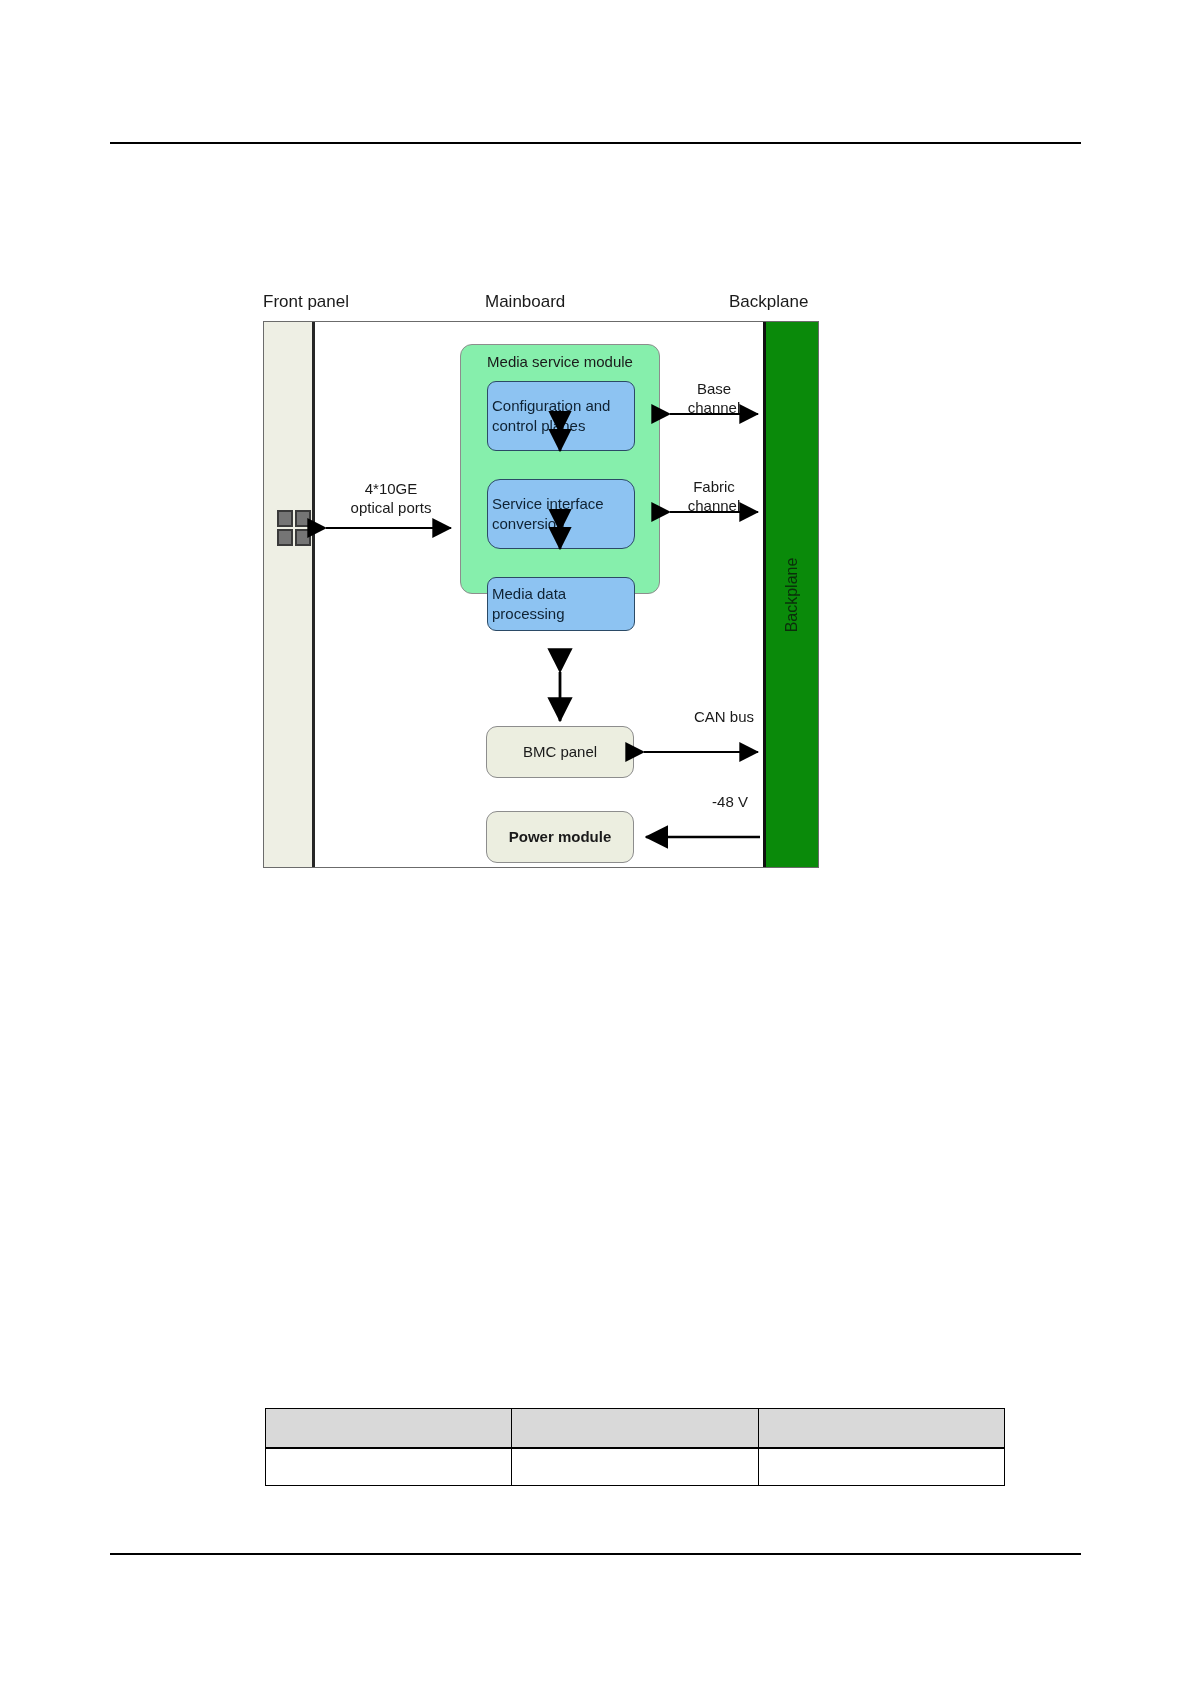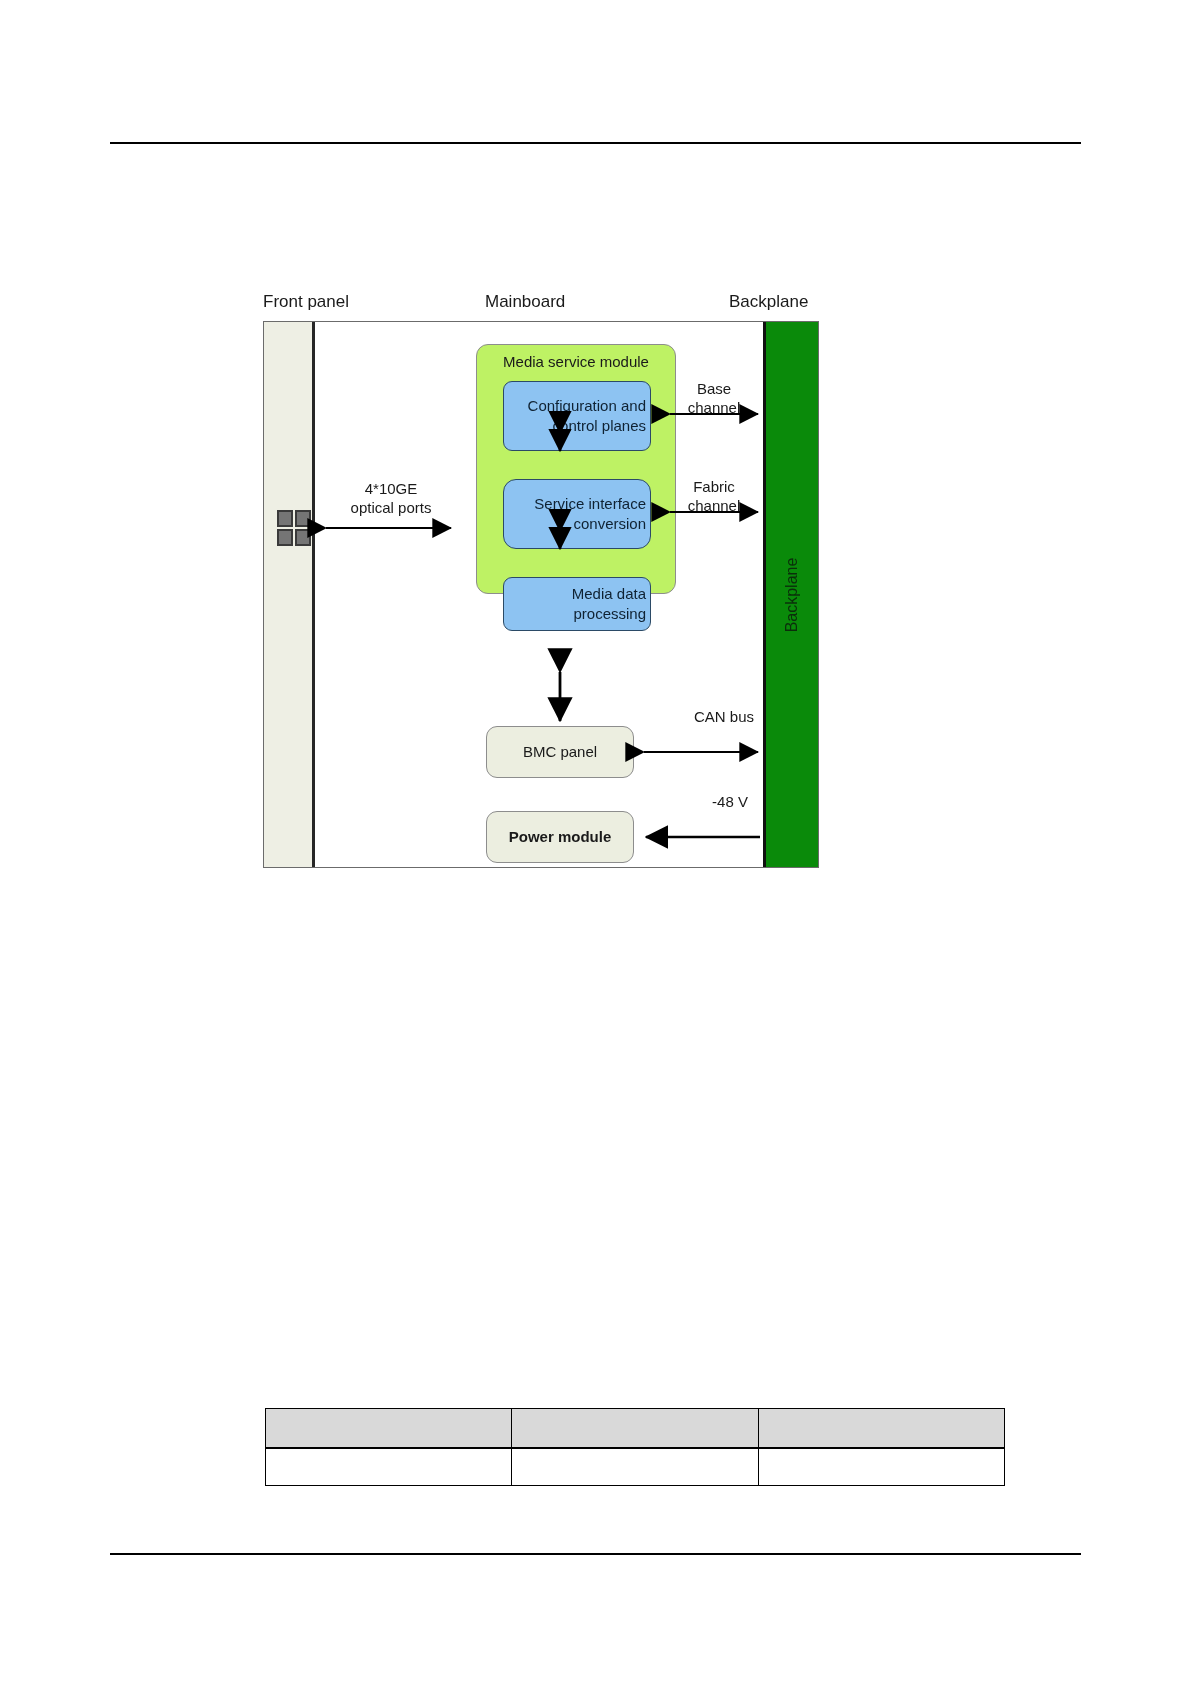--- a/index.html
+++ b/index.html
@@ -110,25 +110,25 @@
   #port-icon i {
     display: block;
     background: #757575;
     border: 2px solid #3a3a3a;
     box-sizing: border-box;
   }
 
   
   #msm {
     position: absolute;
-    left: 212px;
+    left: 196px;
     top: 22px;
     width: 200px;
     height: 250px;
-    background: #bef264;
+    background: #86efac;
     border: 1px solid #8d8d8d;
     border-radius: 12px;
     box-sizing: border-box;
   }
   #msm .msm-title {
     position: absolute;
     left: 0;
     right: 0;
     top: 8px;
     text-align: center;
@@ -139,21 +139,21 @@
   
   .blue-box {
     position: absolute;
     background: #8dc3f2;
     border: 1px solid #2b4a66;
     border-radius: 9px;
     box-sizing: border-box;
     display: flex;
     align-items: center;
     justify-content: center;
-    text-align: right;
+    text-align: left;
     font-size: 15px;
     line-height: 20px;
     color: #0f2233;
     padding: 2px 4px;
   }
   #box-config    { left: 26px; top: 36px;  width: 148px; height: 70px; }
   #box-service   { left: 26px; top: 134px; width: 148px; height: 70px; border-radius: 13px; }
   #box-mediadata { left: 26px; top: 232px; width: 148px; height: 54px; }
 
   

